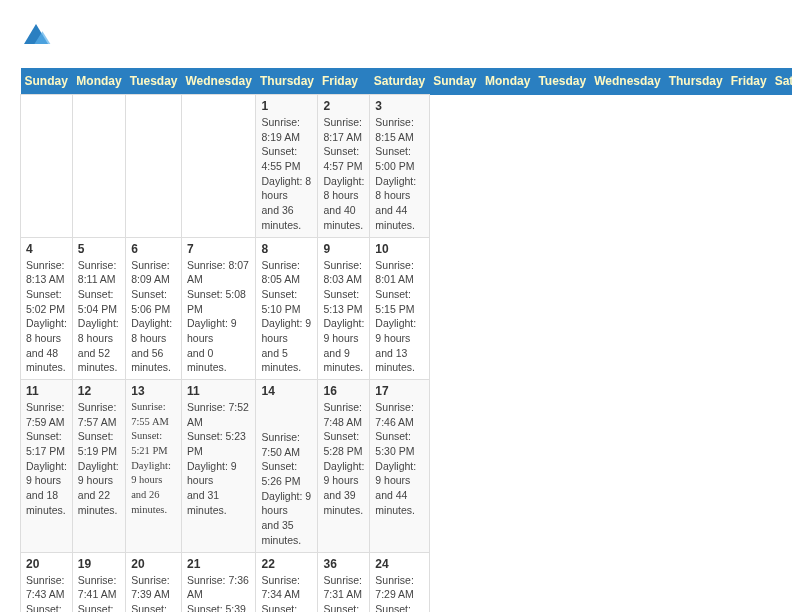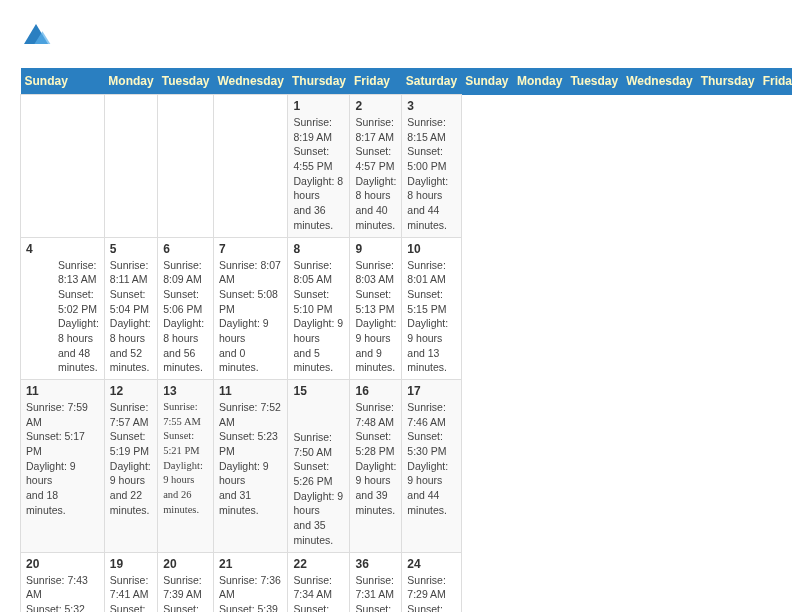--- a/index.html
+++ b/index.html
@@ -155,21 +155,21 @@
           <span class="day-number">3</span>
           <div class="day-info" style="white-space: pre-line;">Sunrise: 8:15 AM
 Sunset: 5:00 PM
 Daylight: 8 hours
 and 44 minutes.</div>
         </td>
       </tr>
       <tr>
         <td>
           <span class="day-number">4</span>
-          <div class="day-info" style="white-space: pre-line; margin-left: 32px;">Sunrise: 8:13 AM
+          <div class="day-info" style="white-space: pre-line;">Sunrise: 8:13 AM
 Sunset: 5:02 PM
 Daylight: 8 hours
 and 48 minutes.</div>
         </td>
         <td>
           <span class="day-number">5</span>
           <div class="day-info" style="white-space: pre-line;">Sunrise: 8:11 AM
 Sunset: 5:04 PM
 Daylight: 8 hours
 and 52 minutes.</div>
@@ -233,21 +233,21 @@
 and 26 minutes.</div>
         </td>
         <td>
           <span class="day-number">11</span>
           <div class="day-info" style="white-space: pre-line;">Sunrise: 7:52 AM
 Sunset: 5:23 PM
 Daylight: 9 hours
 and 31 minutes.</div>
         </td>
         <td>
-          <span class="day-number">15</span>
+          <span class="day-number">14</span>
           <div class="day-info" style="white-space: pre-line; margin-top: 32px;">Sunrise: 7:50 AM
 Sunset: 5:26 PM
 Daylight: 9 hours
 and 35 minutes.</div>
         </td>
         <td>
           <span class="day-number">16</span>
           <div class="day-info" style="white-space: pre-line;">Sunrise: 7:48 AM
 Sunset: 5:28 PM
 Daylight: 9 hours

